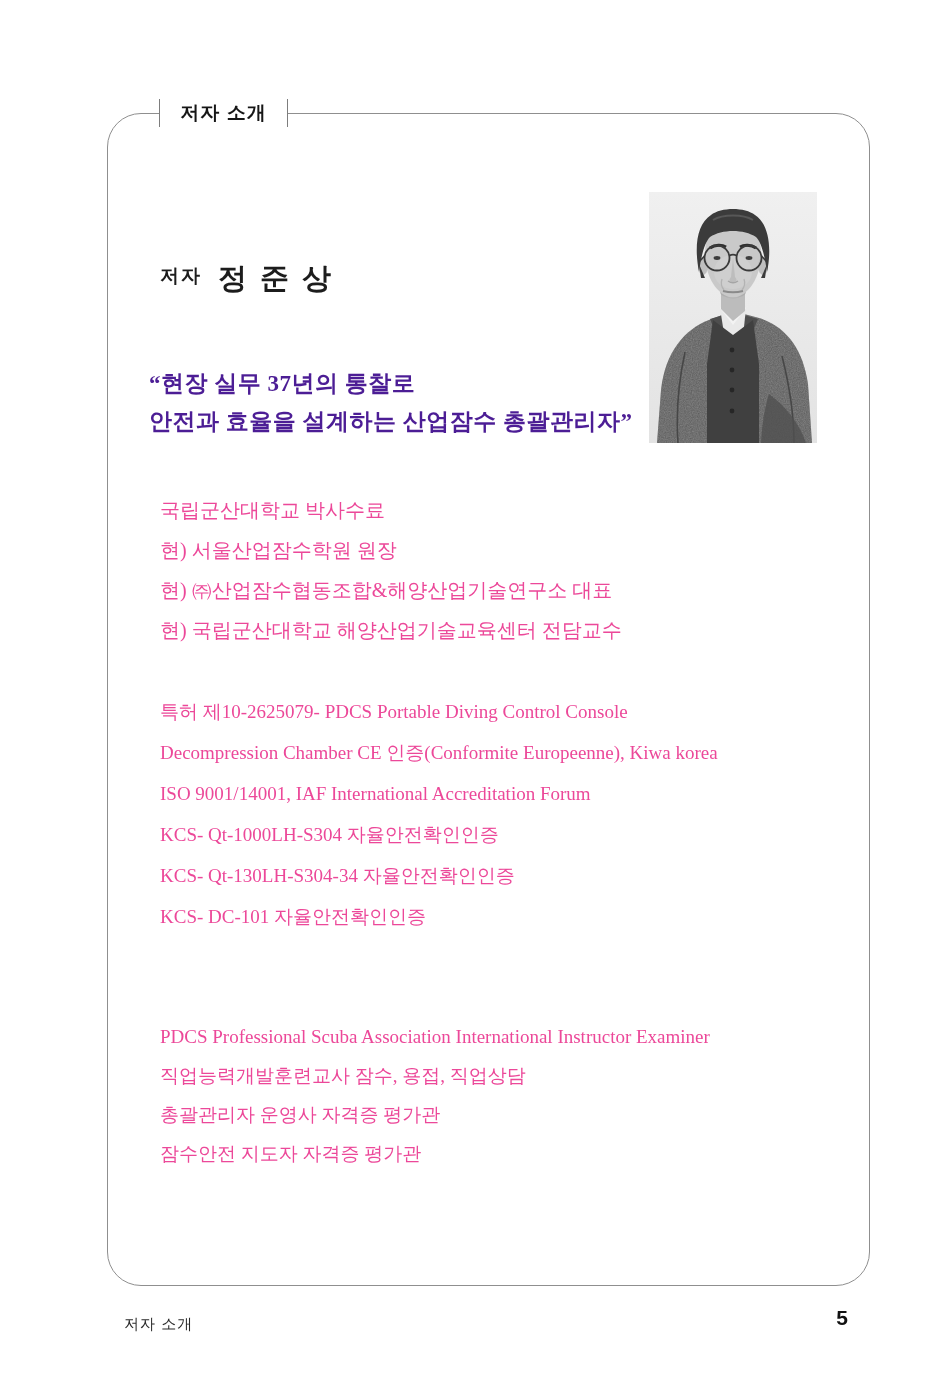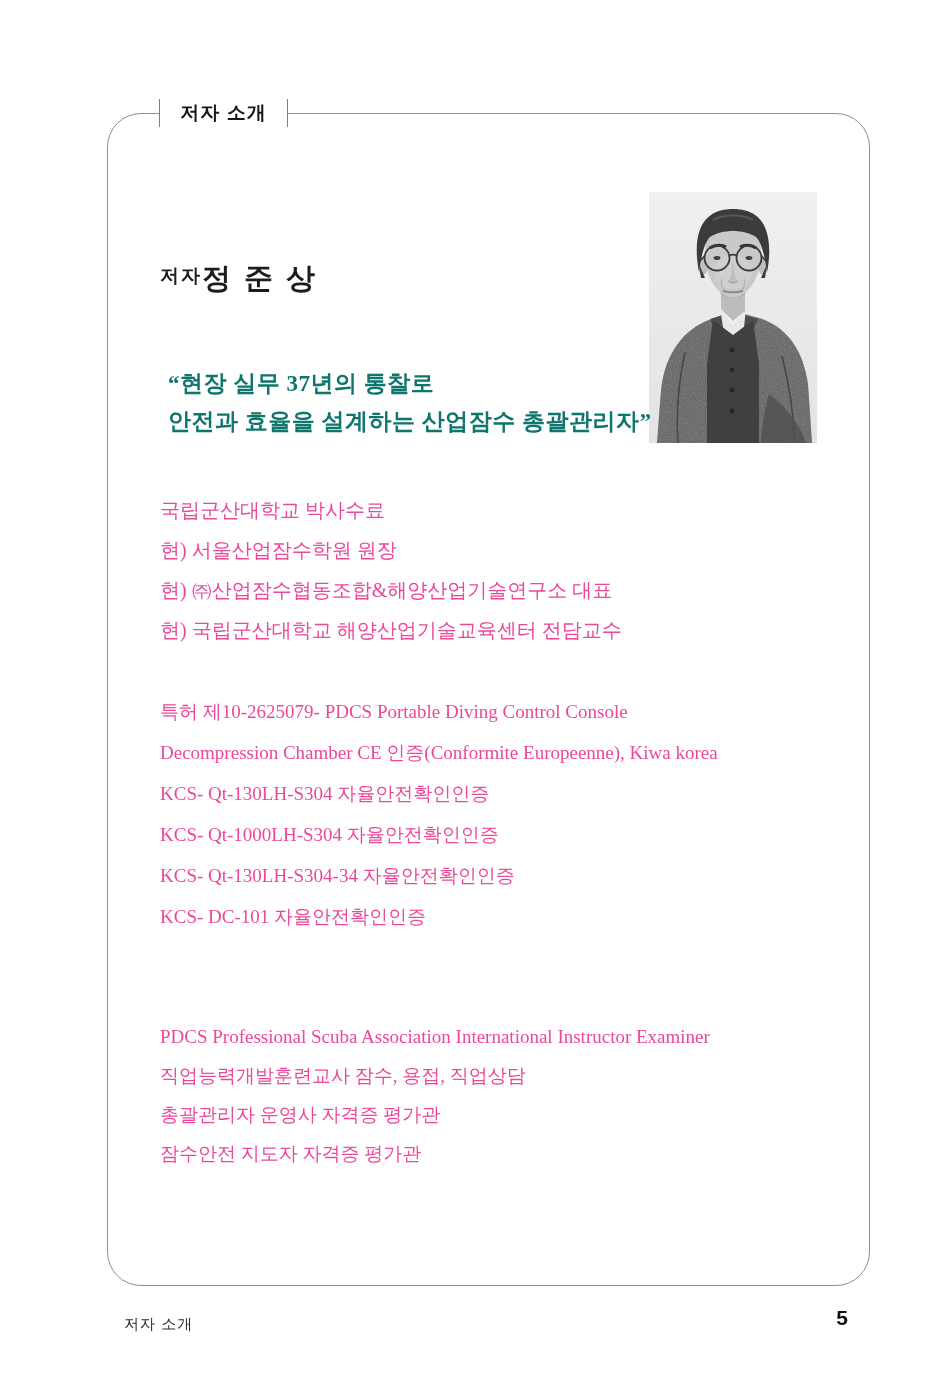--- a/index.html
+++ b/index.html
@@ -22,24 +22,24 @@
   .frame-tick.right { left:287px; }
   .frame-label {
     position:absolute; left:159px; top:101px; width:129px; text-align:center;
     font-family:"Liberation Sans","DejaVu Sans",sans-serif;
     font-weight:bold; font-size:19px; line-height:24px; color:#161616;
     letter-spacing:1px; background:transparent;
   }
   
   .author-row { position:absolute; left:160px; top:259px; white-space:nowrap; }
   .author-label { font-size:19px; font-weight:bold; letter-spacing:2px; vertical-align:6px; }
-  .author-name  { font-size:29px; font-weight:bold; letter-spacing:13px; margin-left:0; }
+  .author-name  { font-size:29px; font-weight:bold; letter-spacing:13px; margin-left:16px; }
   
-  .quote-line { position:absolute; left:168px; font-size:23px; font-weight:bold;
-                letter-spacing:0.5px; color:#0f766e; white-space:nowrap; }
+  .quote-line { position:absolute; left:149px; font-size:23px; font-weight:bold;
+                letter-spacing:0.5px; color:#4c1d95; white-space:nowrap; }
   .quote-line.l1 { top:368px; }
   .quote-line.l2 { top:406px; }
   
   .list { position:absolute; left:160px; white-space:nowrap; color:#ec4899; }
   .list .line { white-space:nowrap; }
   .list.edu   { top:490px;  font-size:20px; line-height:40px; }
   .list.certs { top:691px;  font-size:19px; line-height:41px; }
   .list.quals { top:1017px; font-size:19px; line-height:39px; }
   
   .photo { position:absolute; left:649px; top:192px; width:168px; height:251px; }
@@ -139,21 +139,21 @@
 
   <div class="list edu">
       <div class="line">국립군산대학교 박사수료</div>
       <div class="line">현) 서울산업잠수학원 원장</div>
       <div class="line">현) ㈜산업잠수협동조합&amp;해양산업기술연구소 대표</div>
       <div class="line">현) 국립군산대학교 해양산업기술교육센터 전담교수</div>
     </div>
   <div class="list certs">
       <div class="line">특허 제10-2625079- PDCS Portable Diving Control Console</div>
       <div class="line">Decompression Chamber CE 인증(Conformite Europeenne), Kiwa korea</div>
-      <div class="line">KCS- Qt-130LH-S304 자율안전확인인증</div>
+      <div class="line">ISO 9001/14001, IAF International Accreditation Forum</div>
       <div class="line">KCS- Qt-1000LH-S304 자율안전확인인증</div>
       <div class="line">KCS- Qt-130LH-S304-34 자율안전확인인증</div>
       <div class="line">KCS- DC-101 자율안전확인인증</div>
     </div>
   <div class="list quals">
       <div class="line">PDCS Professional Scuba Association International Instructor Examiner</div>
       <div class="line">직업능력개발훈련교사 잠수, 용접, 직업상담</div>
       <div class="line">총괄관리자 운영사 자격증 평가관</div>
       <div class="line">잠수안전 지도자 자격증 평가관</div>
     </div>

